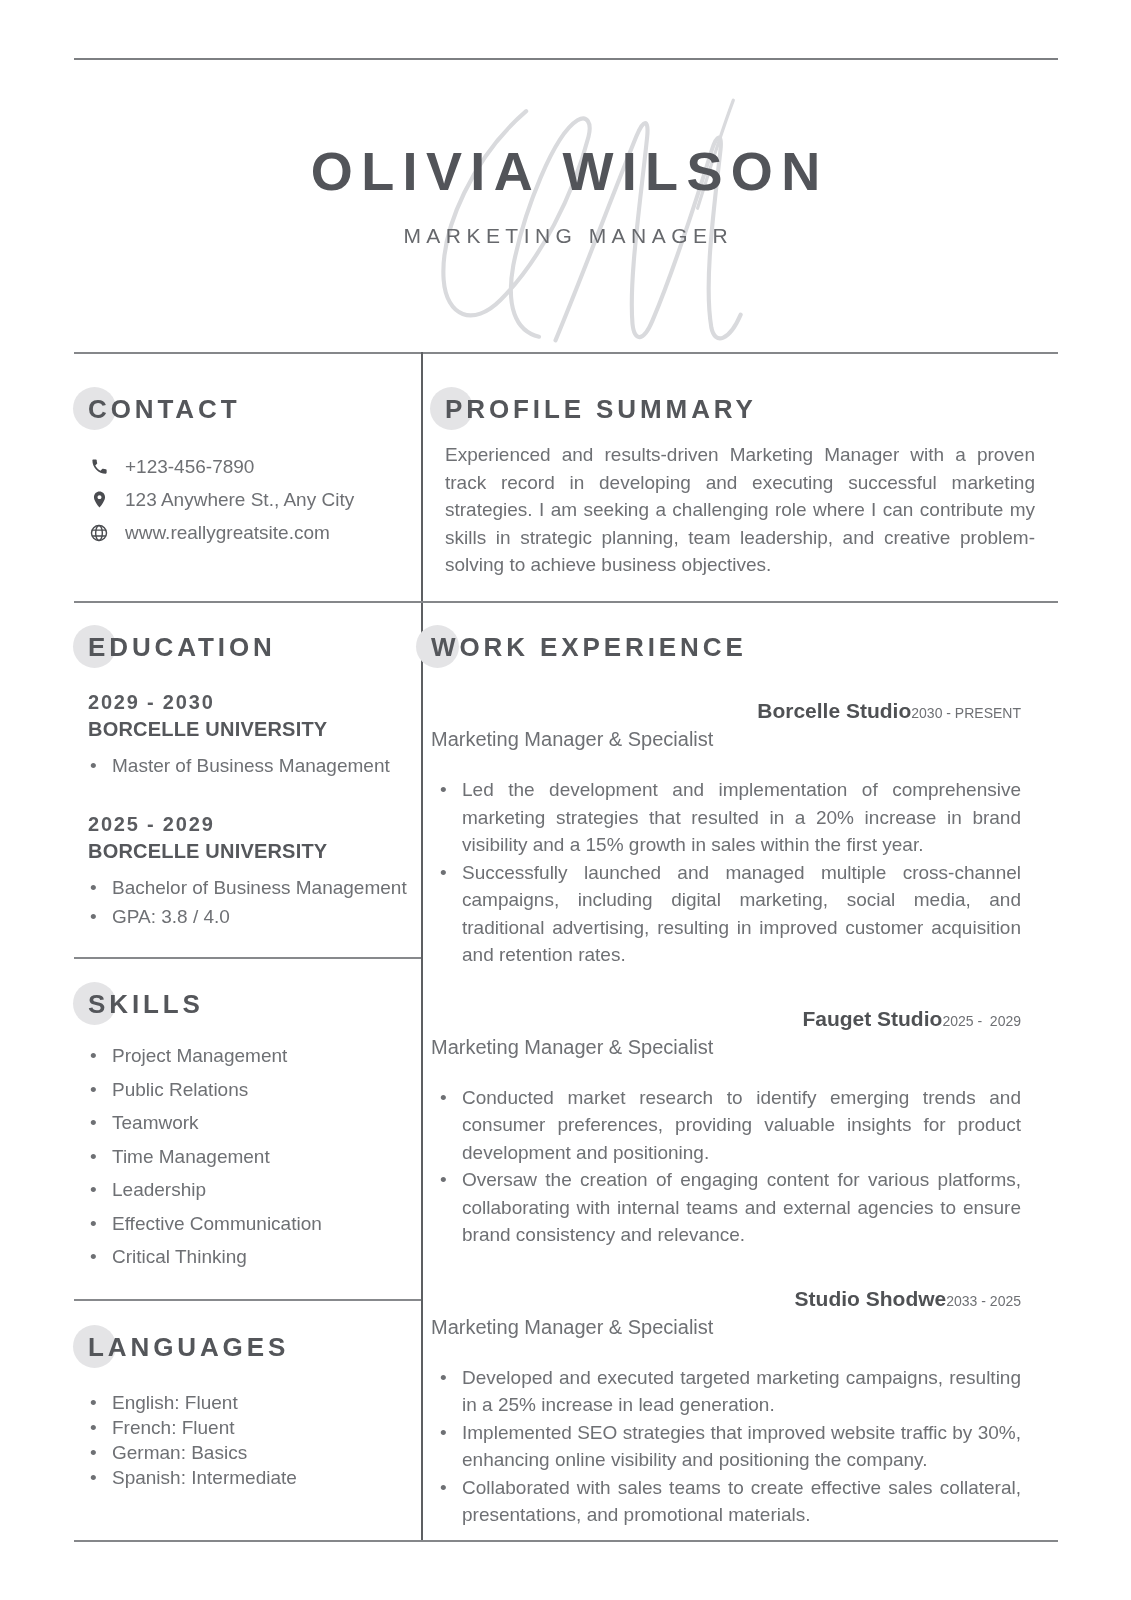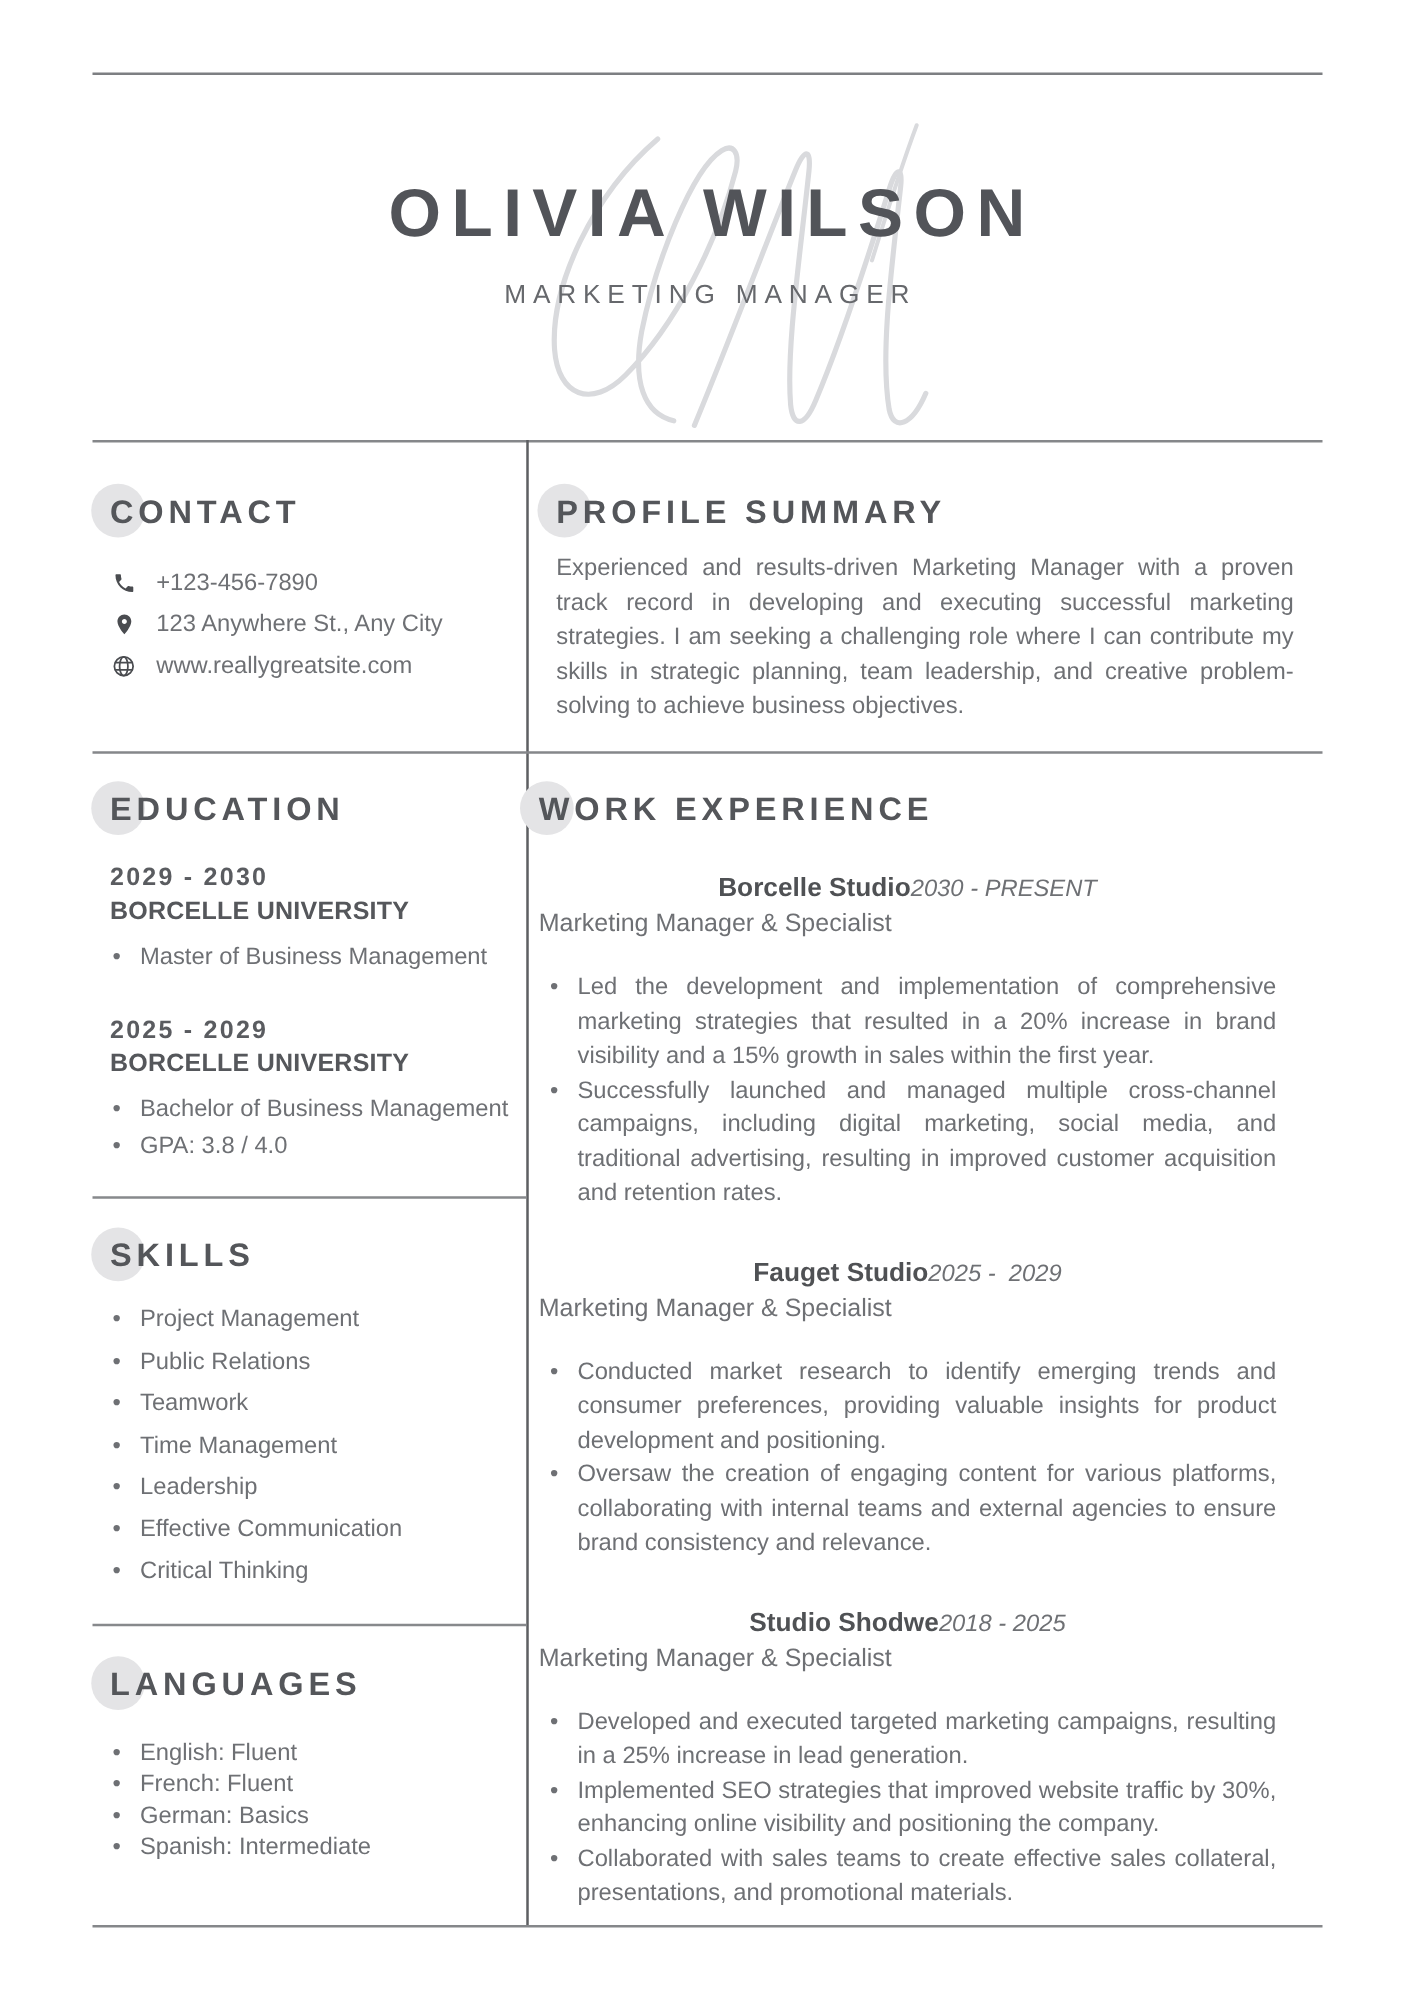--- a/index.html
+++ b/index.html
@@ -79,23 +79,23 @@
 
   
   .sec-skills ul.plain { margin-top:26px; }
   .sec-skills .dot-li { margin-bottom:12.5px; line-height:21px; }
   .sec-languages ul.plain { margin-top:30px; }
   .sec-languages .dot-li { margin-bottom:4px; line-height:21px; }
 
   
   .job { margin-top:36px; }
   .job + .job { margin-top:37px; }
-  .job-head { display:flex; justify-content:center; align-items:baseline; }
+  .job-head { display:flex; justify-content:flex-end; align-items:baseline; }
   .job-company { font-size:21px; font-weight:700; color:#4f5154; line-height:26px; }
-  .job-date { font-size:19px; color:#6e7074; white-space:pre;font-style:italic; }
+  .job-date { font-size:14px; color:#6e7074; white-space:pre; }
   .job-role { font-size:20px; color:#6e7074; line-height:28px; margin-top:1px; }
   .job ul.plain { margin-top:23px; }
   .job .dot-li { line-height:27.5px; margin-bottom:0; }
   .job .dot-li .dot { width:31px; flex:0 0 31px; padding-left:9px; }
   .job .dot-li .txt { flex:1; text-align:justify; }
 </style>
 </head>
 <body>
 
 <div>
@@ -295,21 +295,21 @@
         <li class="dot-li">
             <span class="dot">•</span>
             <span class="txt">Oversaw the creation of engaging content for various platforms, collaborating with internal teams and external agencies to ensure brand consistency and relevance.</span>
           </li>
       </ul>
     </div>
 
     <div class="job">
       <div class="job-head">
         <span class="job-company">Studio Shodwe</span>
-        <span class="job-date">2018 - 2025</span>
+        <span class="job-date">2033 - 2025</span>
       </div>
       <div class="job-role">Marketing Manager &amp; Specialist</div>
       <ul class="plain">
         <li class="dot-li">
             <span class="dot">•</span>
             <span class="txt">Developed and executed targeted marketing campaigns, resulting in a 25% increase in lead generation.</span>
           </li>
         <li class="dot-li">
             <span class="dot">•</span>
             <span class="txt">Implemented SEO strategies that improved website traffic by 30%, enhancing online visibility and positioning the company.</span>

